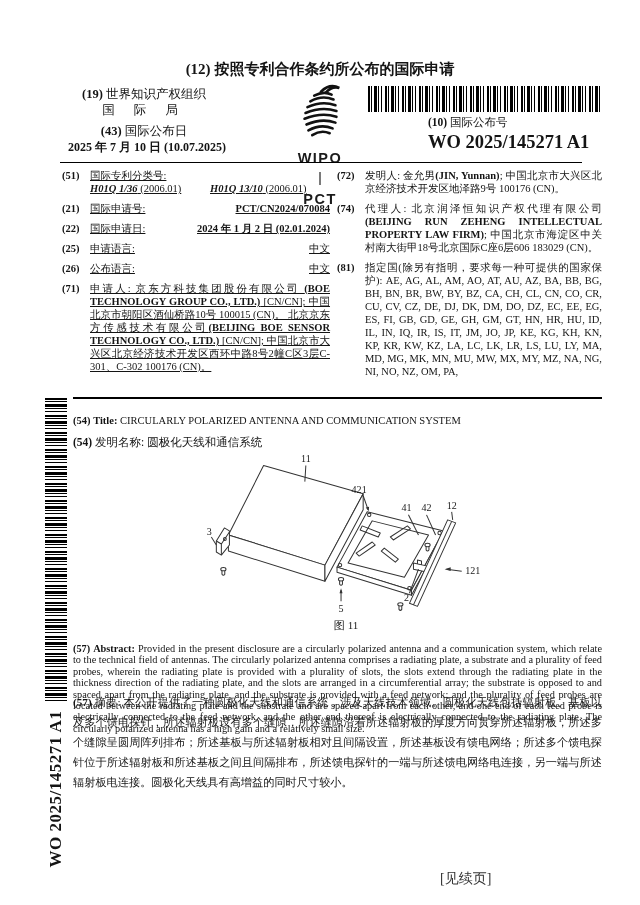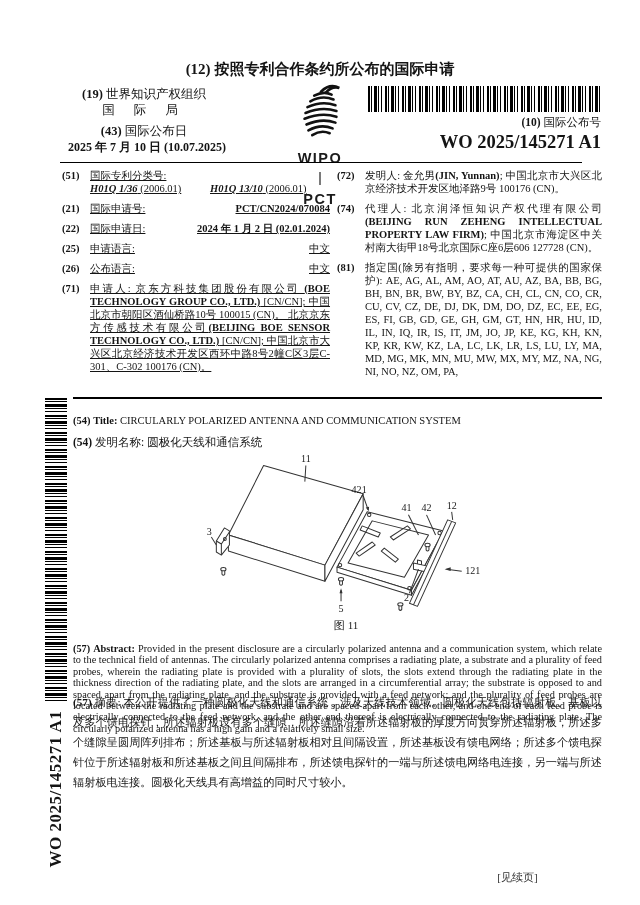--- a/index.html
+++ b/index.html
@@ -16,21 +16,21 @@
   .hdr-left .f43{margin-top:5px;}
   .hdr-left .date{font-weight:bold;font-size:12px;white-space:nowrap;}
   .logo-wrap{top:84px;left:270px;width:100px;text-align:center;}
   .logo-text{display:flex;align-items:center;justify-content:center;gap:6px;margin-top:6px;
              font-family:"Liberation Sans","DejaVu Sans",sans-serif;font-weight:bold;
              font-size:14.5px;letter-spacing:1.5px;color:#1b1b1b;flex-direction:column;}
   .logo-div{display:inline-block;width:1.5px;height:13px;background:#7a7a7a;}
   .barcode-top{top:86px;left:368px;width:232px;height:26px;
       background:repeating-linear-gradient(90deg,#000 0 2px,#fff 2px 3px,#000 3px 4px,#fff 4px 6px,
       #000 6px 9px,#fff 9px 10px,#000 10px 11px,#fff 11px 13px,#000 13px 14px,#fff 14px 17px);}
-  .f10-block{top:115px;left:416px;width:185px;text-align:right;}
+  .f10-block{top:115px;left:428px;width:185px;text-align:left;}
   .f10-label{font-size:11.5px;}
   .f10-value{font-size:18.5px;font-weight:bold;white-space:nowrap;margin-top:2px;}
   .rule1{top:162px;left:60px;width:522px;height:1.4px;background:#000;}
 
   
   .col{font-size:10.5px;line-height:13px;text-align:justify;}
   .col-left{top:169px;left:62px;width:268px;text-decoration:underline;}
   .col-right{top:169px;left:337px;width:265px;}
   .field{position:relative;padding-left:28px;margin-bottom:7px;}
   .fnum{position:absolute;left:0;top:0;font-weight:bold;}
@@ -52,21 +52,21 @@
   .fig text{font-family:"Liberation Serif","DejaVu Serif",serif;}
 
   
   .abstract-en{top:643px;left:73px;width:529px;font-size:10.3px;line-height:11.4px;text-align:justify;}
   .abstract-zh{top:692px;left:73px;width:529px;font-size:11.2px;line-height:20px;text-align:justify;}
 
   
   .vert-pub{top:777px;left:-32px;width:180px;height:24px;transform:rotate(-90deg);
       text-align:center;font-size:17px;font-weight:bold;letter-spacing:0.5px;white-space:nowrap;}
 
-  .footer-cont{top:870px;left:440px;width:155px;text-align:center;font-size:11px;color:#333;}
+  .footer-cont{top:870px;left:440px;width:155px;text-align:left;font-size:14px;color:#333;}
 </style>
 </head>
 <body>
 
 <div class="page">
 
   <div class="abs h12">
     <span>(12)</span>
     <span>按照专利合作条约所公布的国际申请</span>
   </div>
@@ -160,21 +160,21 @@
     </div>
   </div>
 
   <div class="abs col col-right">
     <div class="field">
       <span class="fnum">(72)</span>
       <span><span>发明人: 金允男</span><span class="b">(JIN, Yunnan)</span><span>; 中国北京市大兴区北京经济技术开发区地泽路9号 100176 (CN)。</span></span>
     </div>
     <div class="field">
       <span class="fnum">(74)</span>
-      <span><span>代理人: 北京润泽恒知识产权代理有限公司 </span><span class="b">(BEIJING RUN ZEHENG INTELLECTUAL PROPERTY LAW FIRM)</span><span>; 中国北京市海淀区中关村南大街甲18号北京国际C座6层606 127728 (CN)。</span></span>
+      <span><span>代理人: 北京润泽恒知识产权代理有限公司 </span><span class="b">(BEIJING RUN ZEHENG INTELLECTUAL PROPERTY LAW FIRM)</span><span>; 中国北京市海淀区中关村南大街甲18号北京国际C座6层606 183029 (CN)。</span></span>
     </div>
     <div class="field">
       <span class="fnum">(81)</span>
       <span><span>指定国(除另有指明，要求每一种可提供的国家保护): </span><span>AE, AG, AL, AM, AO, AT, AU, AZ, BA, BB, BG, BH, BN, BR, BW, BY, BZ, CA, CH, CL, CN, CO, CR, CU, CV, CZ, DE, DJ, DK, DM, DO, DZ, EC, EE, EG, ES, FI, GB, GD, GE, GH, GM, GT, HN, HR, HU, ID, IL, IN, IQ, IR, IS, IT, JM, JO, JP, KE, KG, KH, KN, KP, KR, KW, KZ, LA, LC, LK, LR, LS, LU, LY, MA, MD, MG, MK, MN, MU, MW, MX, MY, MZ, NA, NG, NI, NO, NZ, OM, PA,</span></span>
     </div>
   </div>
 
   <div class="abs vbarcode"></div>
 
   <div class="abs title-block">

